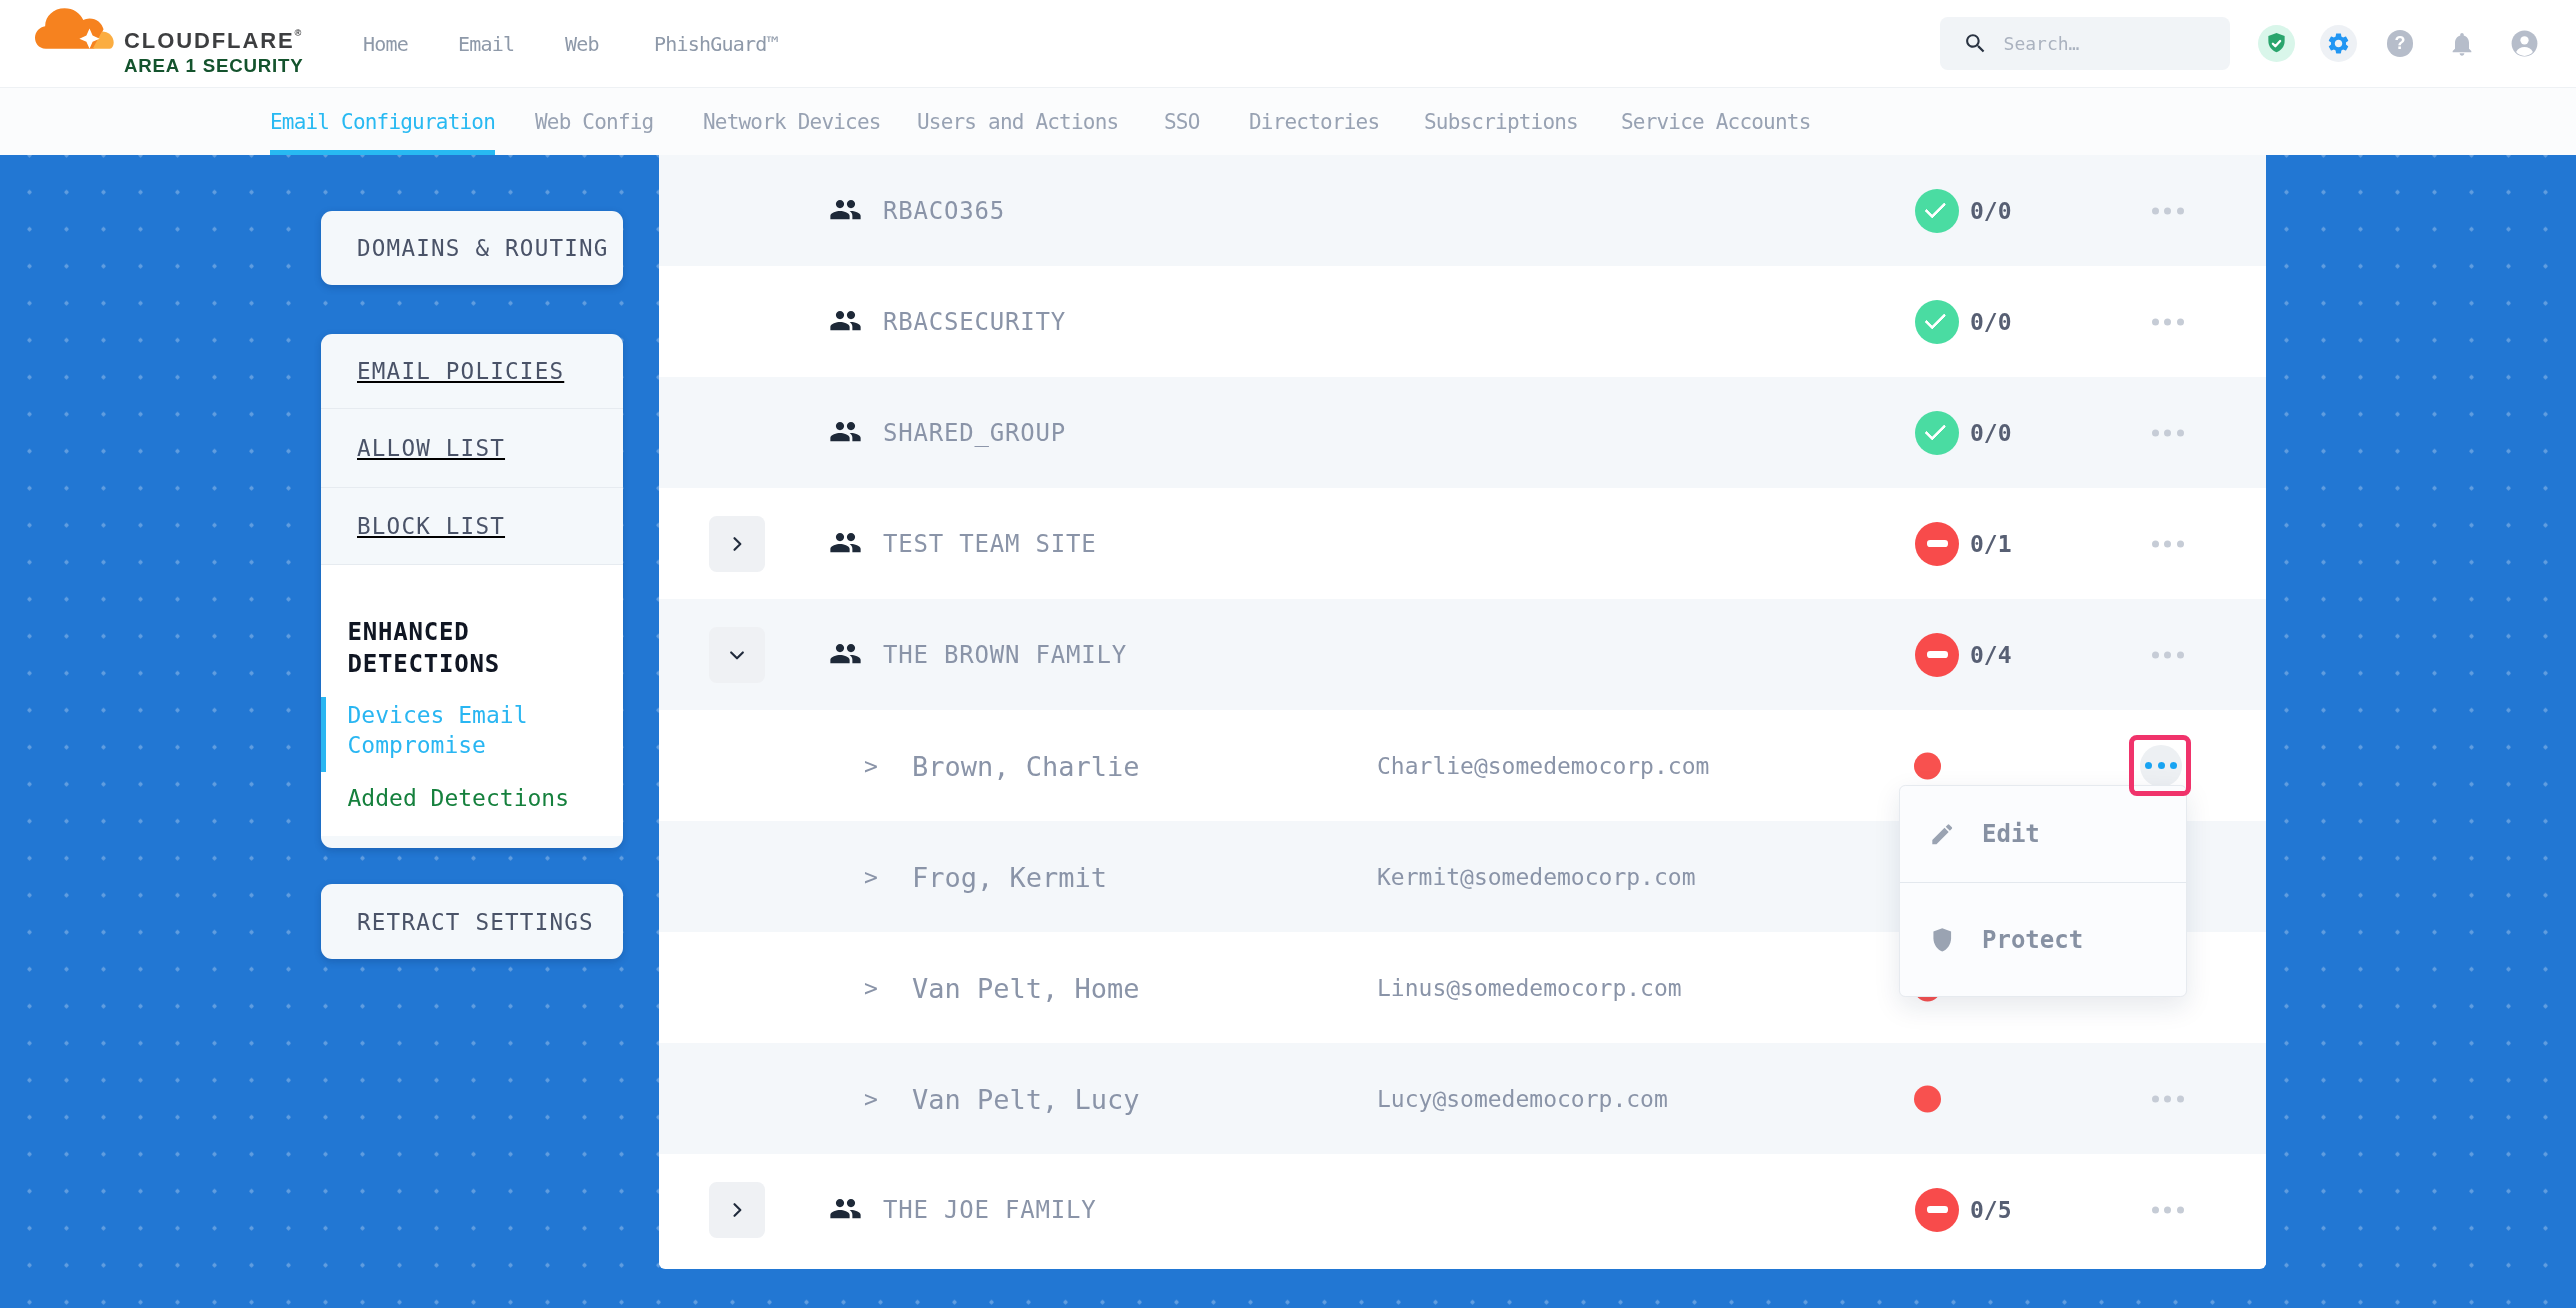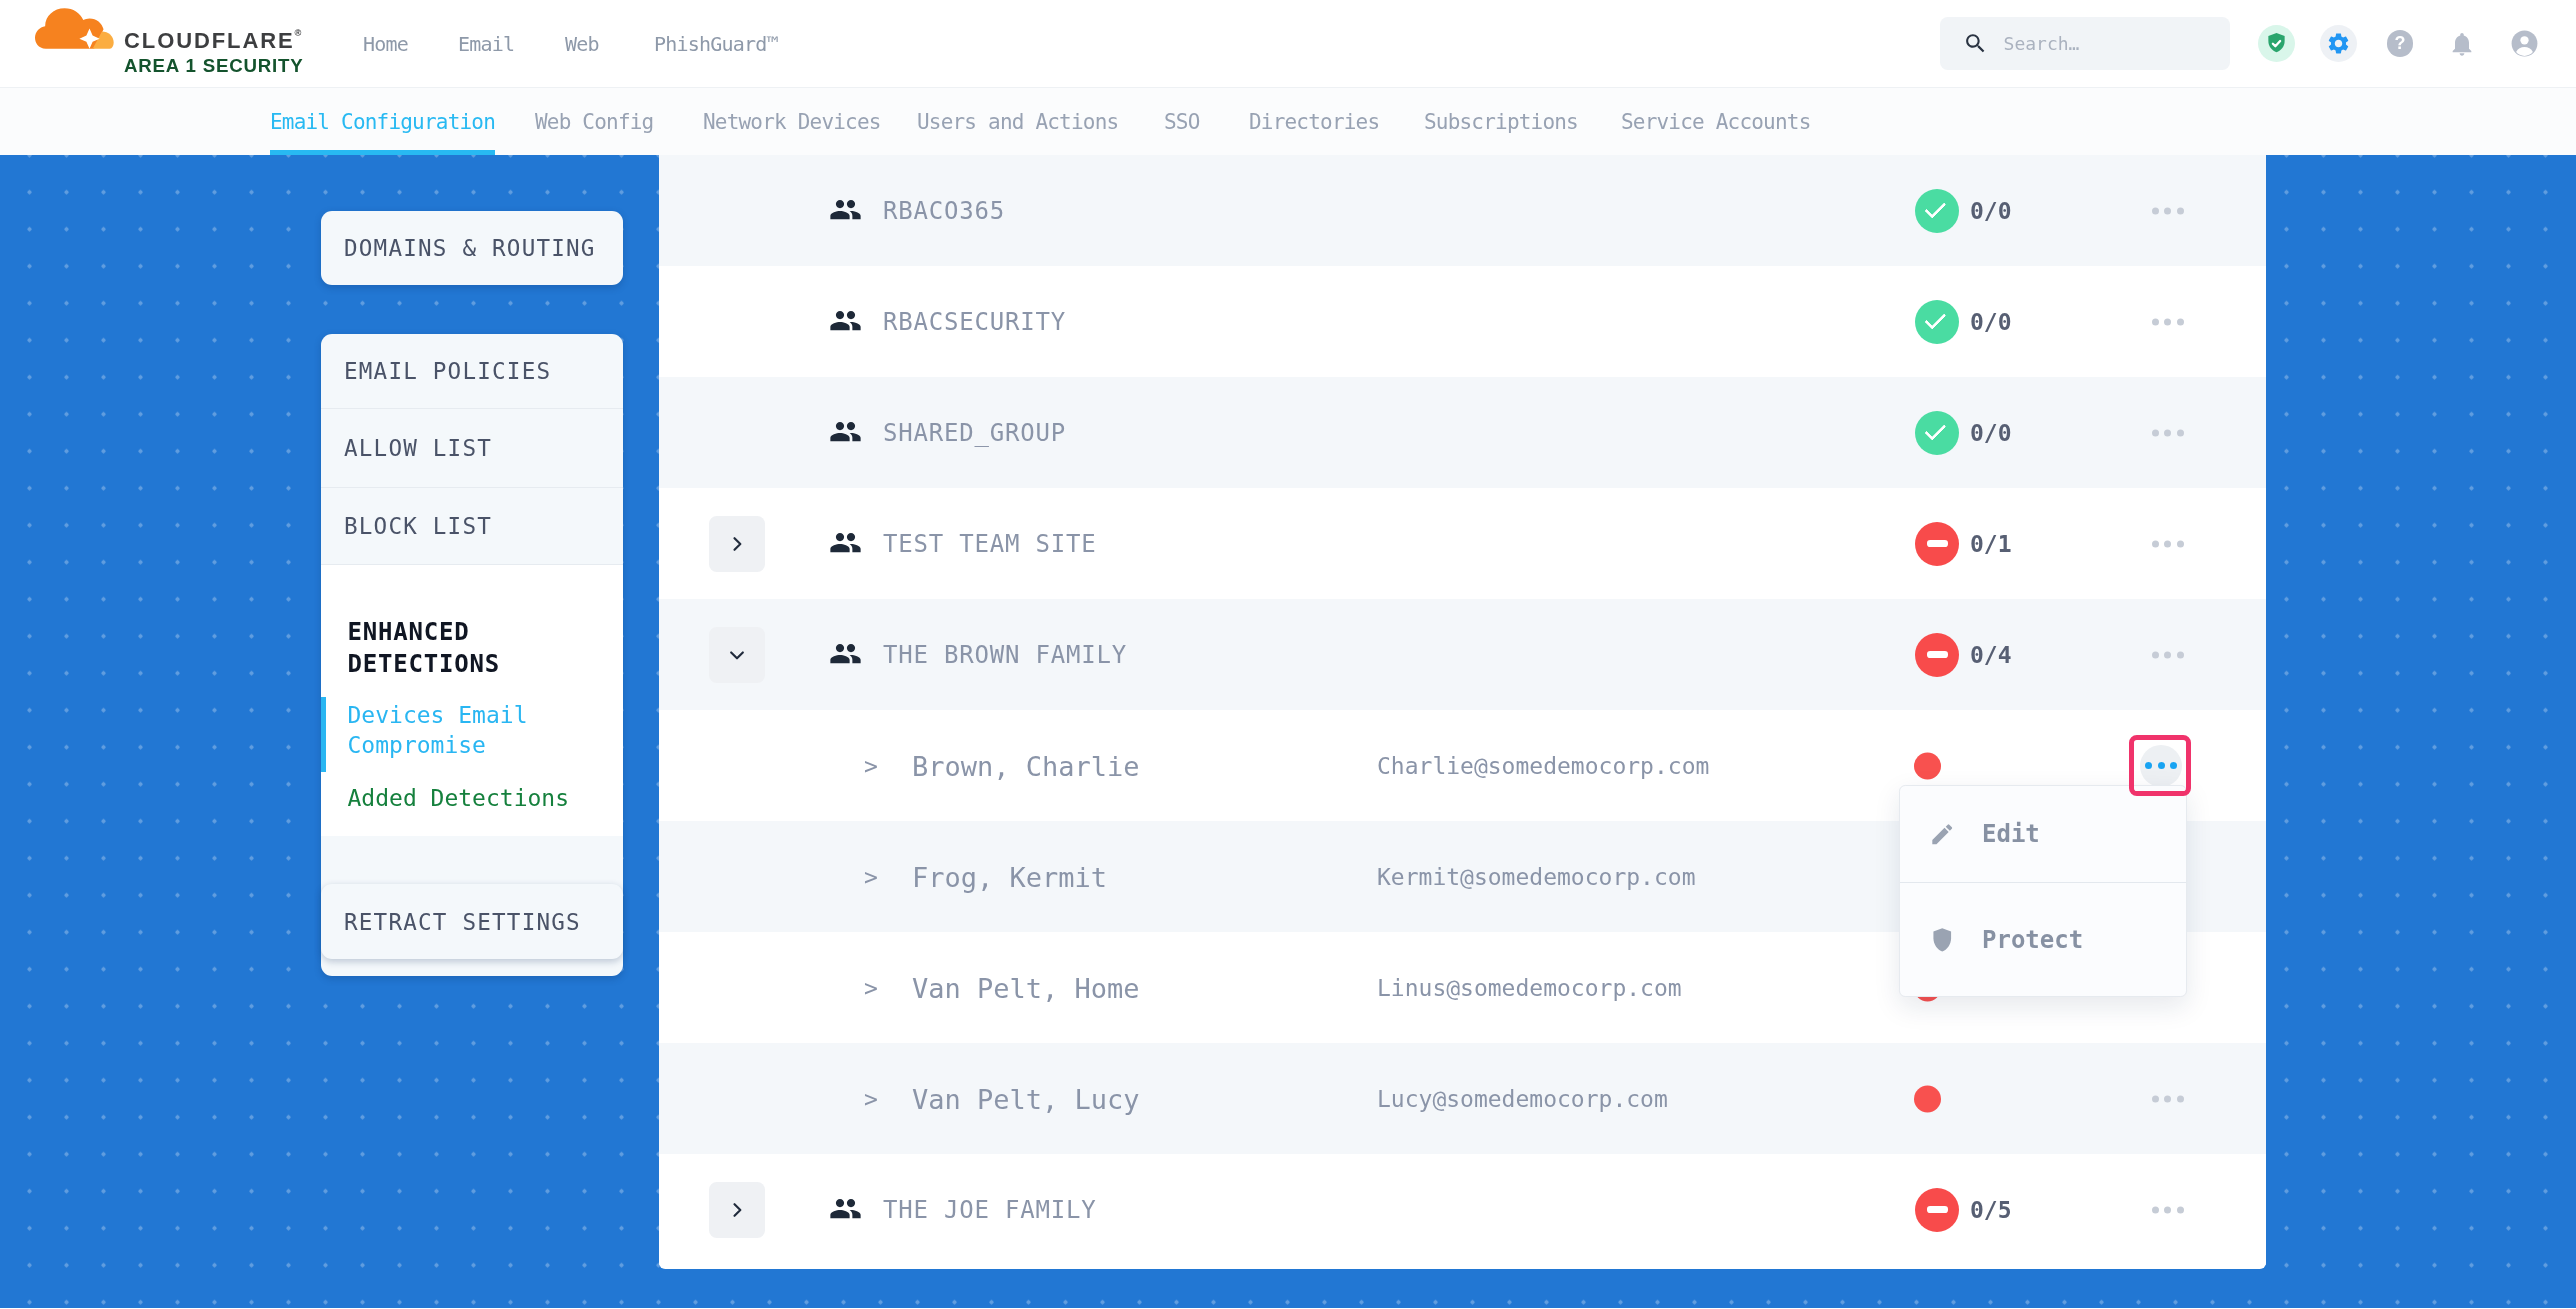--- a/index.html
+++ b/index.html
@@ -48,23 +48,23 @@
 
   
   .content { position:relative; width:100%; height:1153px; background:#2277d3;
              background-image:radial-gradient(rgba(255,255,255,.28) 1.9px, transparent 2.3px);
              background-size:37px 37px; background-position:11px 18.7px; }
 
   
   .card { position:absolute; left:321px; width:302px; background:#f4f8fb; border-radius:11px;
           box-shadow:0 2.3px 7.8px rgba(10,40,90,.22); overflow:hidden; }
   .card-domains { top:56px; height:74px; }
-  .card-mid { top:179px; height:642px; }
+  .card-mid { top:179px; height:514px;text-decoration:underline; }
   .card-retract { top:729px; height:75px; }
-  .side-item { display:flex; align-items:center; padding-left:23px; font-size:22.6px;
+  .side-item { display:flex; align-items:center; padding-left:36px; font-size:22.6px;
                letter-spacing:1.2px; color:#4a5368; cursor:pointer; }
   .card-domains .side-item, .card-retract .side-item { height:100%; }
   .sec { border-bottom:0.8px solid #e6ebf0; }
   .sec1{height:75px}.sec2{height:79px}.sec3{height:77px}
   .sec-active { position:relative; height:271px; background:#ffffff; border-bottom:none; }
   .enh-title { position:absolute; left:26.5px; top:51px; width:187px; font-size:24px;
                font-weight:bold; color:#101623; line-height:32px; letter-spacing:0.8px; }
   .enh-link { position:absolute; left:26.5px; width:226px; font-size:23px; line-height:30px;
               cursor:pointer; }
   .link-bec { top:135px; color:#29b6f2; }

